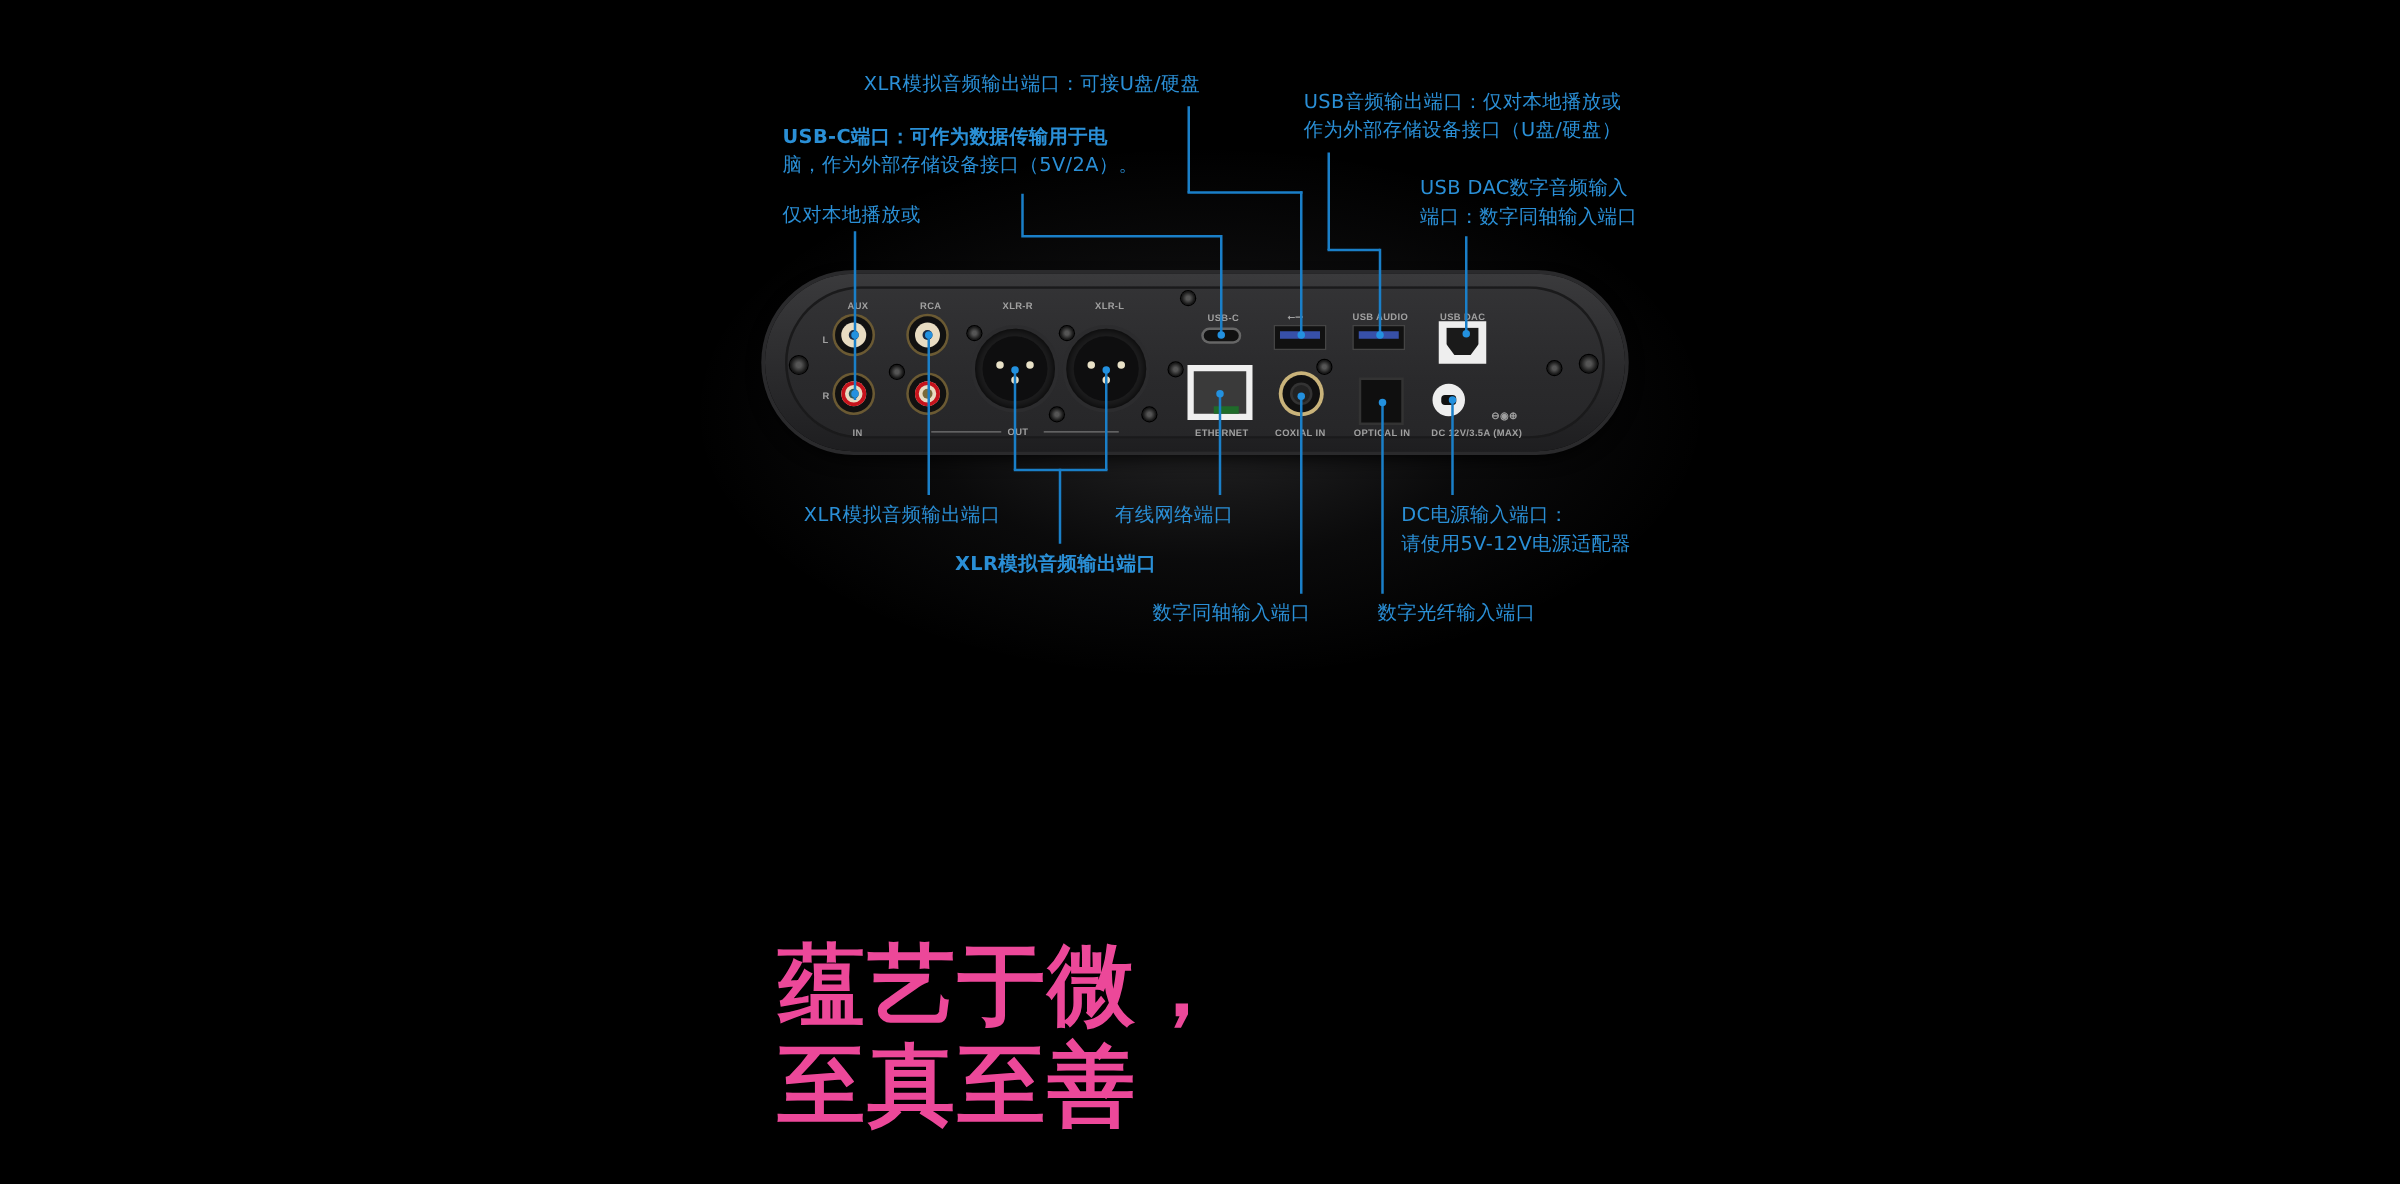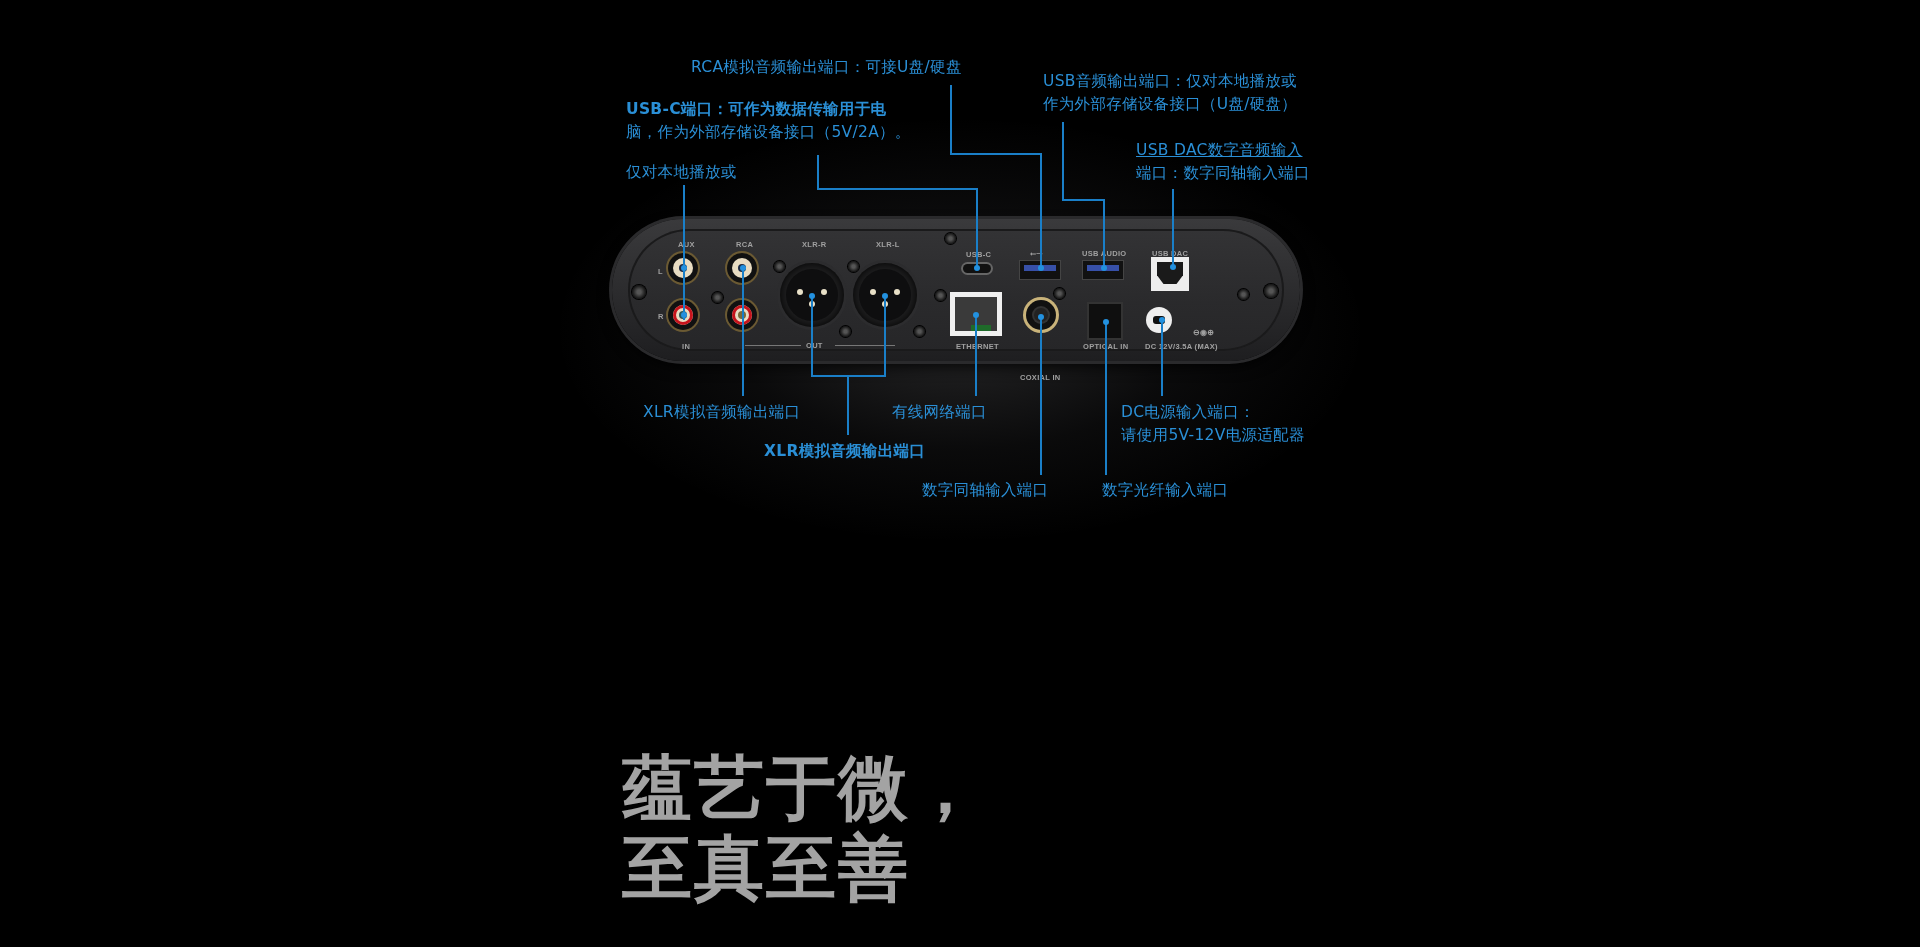--- a/index.html
+++ b/index.html
@@ -27,34 +27,34 @@
   .usbb{position:absolute;width:38px;height:34px;background:#eee;}
   .usbb .hole{position:absolute;left:6px;top:5px;width:26px;height:22px;background:#1a1a1a;clip-path:polygon(0 0,100% 0,100% 60%,75% 100%,25% 100%,0 60%);}
   .eth{position:absolute;width:52px;height:44px;background:#f0f0f0;}
   .eth .hole{position:absolute;left:5px;top:5px;width:42px;height:34px;background:#3a3a3a;}
   .eth .led{position:absolute;bottom:0;left:16px;width:20px;height:6px;background:#1f6b2a;}
   .coax{position:absolute;width:30px;height:30px;border-radius:50%;background:#111;box-shadow:0 0 0 3px #c9b37a;}
   .coax .c{position:absolute;left:8px;top:8px;width:14px;height:14px;border-radius:50%;background:#222;box-shadow:0 0 0 2px #333;}
   .optical{position:absolute;width:32px;height:34px;background:#0f0f0f;box-shadow:0 0 0 2px #333;}
   .dcjack{position:absolute;width:26px;height:26px;border-radius:50%;background:#eee;}
   .dcjack .h{position:absolute;left:7px;top:9px;width:12px;height:8px;border-radius:3px;background:#111;}
-  .slogan{position:absolute;left:622px;color:#a3a3a3;font-weight:bold;font-size:70px;line-height:84px;letter-spacing:2px;}
+  .slogan{position:absolute;left:622px;color:#ec4899;font-weight:bold;font-size:70px;line-height:84px;letter-spacing:2px;}
 </style>
 </head>
 <body>
 
 <div class="glow"></div>
 
-<div class="label" style="left:691px;top:56px;">RCA模拟音频输出端口：可接U盘/硬盘</div>
+<div class="label" style="left:691px;top:56px;">XLR模拟音频输出端口：可接U盘/硬盘</div>
 <div class="label" style="left:626px;top:98px;font-weight:bold;">USB-C端口：可作为数据传输用于电</div>
 <div class="label" style="left:626px;top:121px;">脑，作为外部存储设备接口（5V/2A）。</div>
 <div class="label" style="left:626px;top:161px;">仅对本地播放或</div>
 <div class="label" style="left:1043px;top:70px;">USB音频输出端口：仅对本地播放或</div>
 <div class="label" style="left:1043px;top:93px;">作为外部存储设备接口（U盘/硬盘）</div>
-<div class="label" style="left:1136px;top:139px;text-decoration:underline;">USB DAC数字音频输入</div>
+<div class="label" style="left:1136px;top:139px;">USB DAC数字音频输入</div>
 <div class="label" style="left:1136px;top:162px;">端口：数字同轴输入端口</div>
 
 <div class="device">
   <div class="panel"></div>
 </div>
 
 <div class="dlabel" style="left:678px;top:240px;">AUX</div>
 <div class="dlabel" style="left:736px;top:240px;">RCA</div>
 <div class="dlabel" style="left:802px;top:240px;">XLR-R</div>
 <div class="dlabel" style="left:876px;top:240px;">XLR-L</div>
@@ -62,21 +62,21 @@
 <div class="dlabel" style="left:658px;top:312px;">R</div>
 <div class="dlabel" style="left:682px;top:342px;">IN</div>
 <div class="dlabel" style="left:806px;top:341px;">OUT</div>
 <div style="position:absolute;left:745px;top:345px;width:56px;height:1px;background:#777;"></div>
 <div style="position:absolute;left:835px;top:345px;width:60px;height:1px;background:#777;"></div>
 <div class="dlabel" style="left:966px;top:250px;">USB-C</div>
 <div class="dlabel" style="left:1030px;top:249px;">⭠⊸</div>
 <div class="dlabel" style="left:1082px;top:249px;">USB AUDIO</div>
 <div class="dlabel" style="left:1152px;top:249px;">USB DAC</div>
 <div class="dlabel" style="left:956px;top:342px;">ETHERNET</div>
-<div class="dlabel" style="left:1020px;top:342px;margin-top:31px;">COXIAL IN</div>
+<div class="dlabel" style="left:1020px;top:342px;">COXIAL IN</div>
 <div class="dlabel" style="left:1083px;top:342px;">OPTICAL IN</div>
 <div class="dlabel" style="left:1145px;top:342px;">DC 12V/3.5A (MAX)</div>
 <div class="dlabel" style="left:1193px;top:328px;font-size:8px;">⊖◉⊕</div>
 
 <div class="screw" style="left:632px;top:285px;"></div>
 <div class="screw" style="left:712px;top:292px;width:11px;height:11px;"></div>
 <div class="screw" style="left:774px;top:261px;width:11px;height:11px;"></div>
 <div class="screw" style="left:840px;top:326px;width:11px;height:11px;"></div>
 <div class="screw" style="left:848px;top:261px;width:11px;height:11px;"></div>
 <div class="screw" style="left:914px;top:326px;width:11px;height:11px;"></div>

